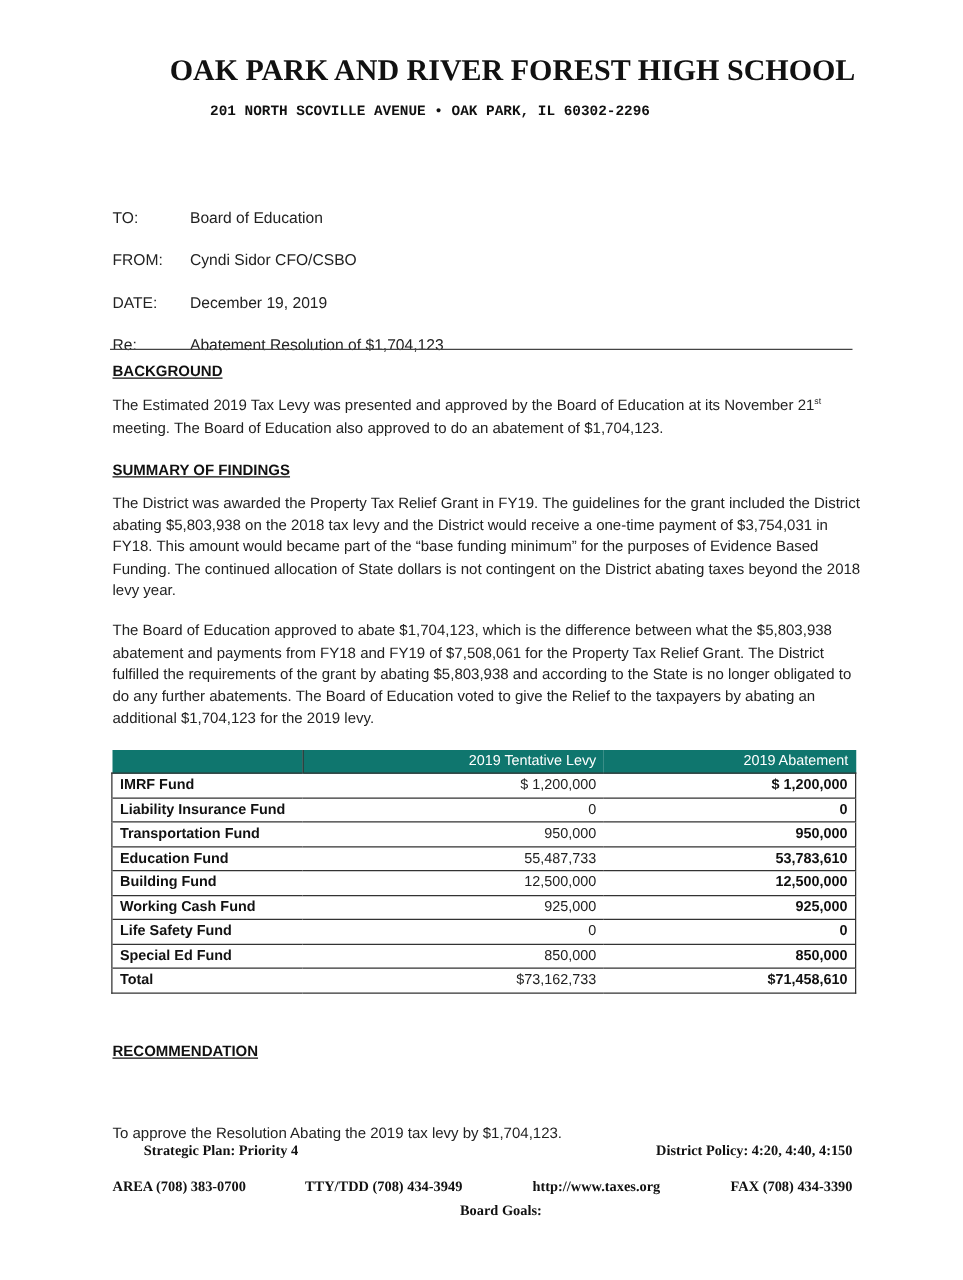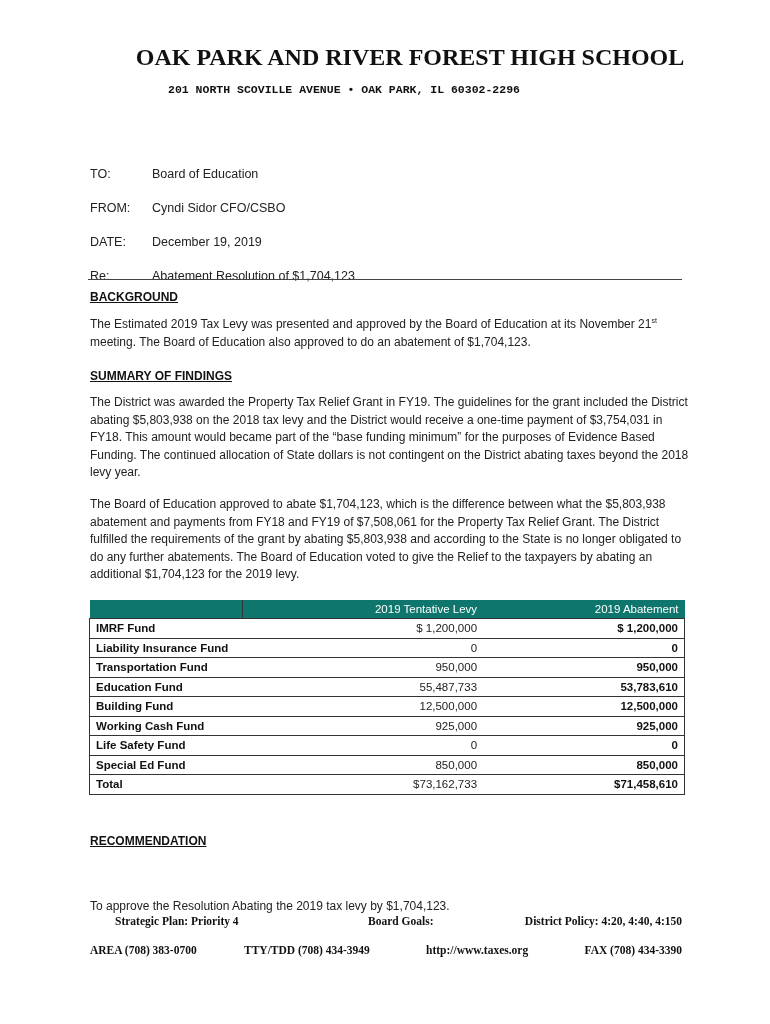--- a/index.html
+++ b/index.html
@@ -117,21 +117,21 @@
       <td class="abate">$71,458,610</td>
     </tr>
   </tbody>
 </table>
 
 <div class="section-head" style="top:834px;">RECOMMENDATION</div>
 <div class="para" style="top:862px;margin-top:36px;">To approve the Resolution Abating the 2019 tax levy by $1,704,123.</div>
 
 <div class="footer-row" style="top:915px;">
   <span class="f-item" style="left:13px;margin-left:12px;">Strategic Plan: Priority 4</span>
-  <span class="f-item" style="left:278px;">Board Goals:</span>
+  <span class="f-item" style="left:278px;margin-top:48px;">Board Goals:</span>
   <span class="f-item" style="right:0;">District Policy: 4:20, 4:40, 4:150</span>
 </div>
 <div class="footer-row" style="top:944px;">
   <span class="f-item" style="left:0;">AREA (708) 383-0700</span>
   <span class="f-item" style="left:154px;">TTY/TDD (708) 434-3949</span>
   <span class="f-item" style="left:336px;">http://www.taxes.org</span>
   <span class="f-item" style="right:0;">FAX (708) 434-3390</span>
 </div>
 
 </body></html>

